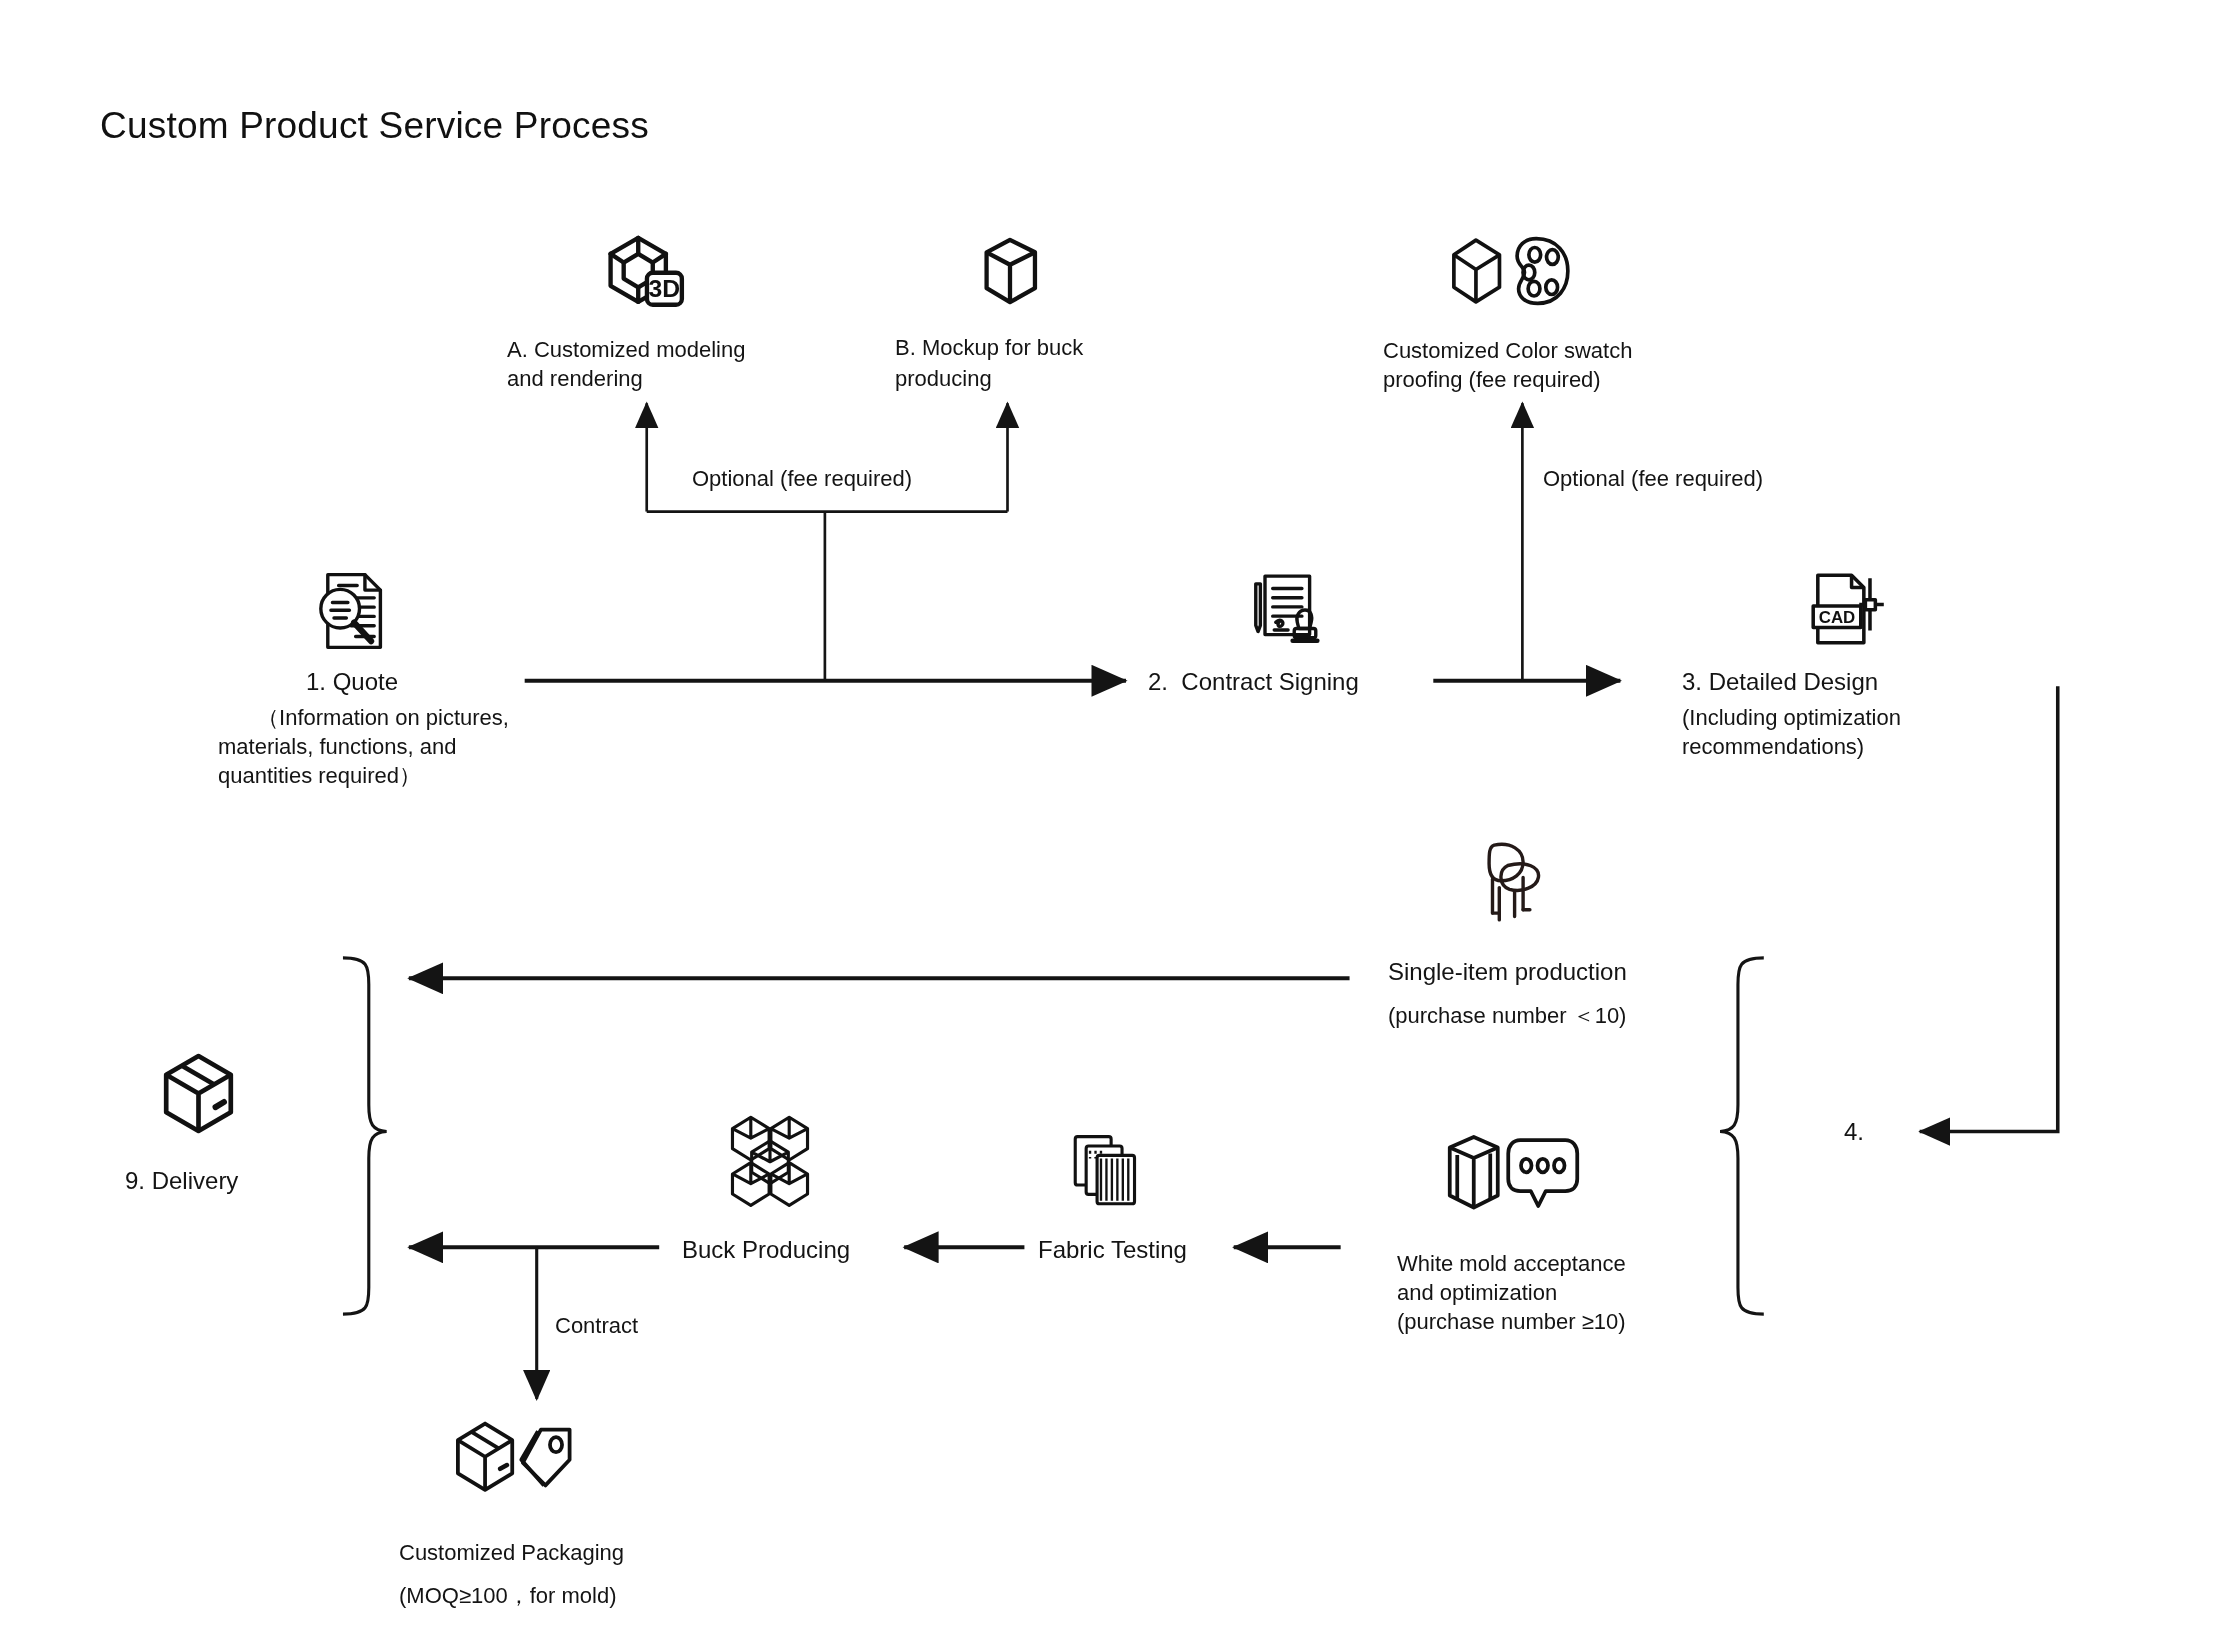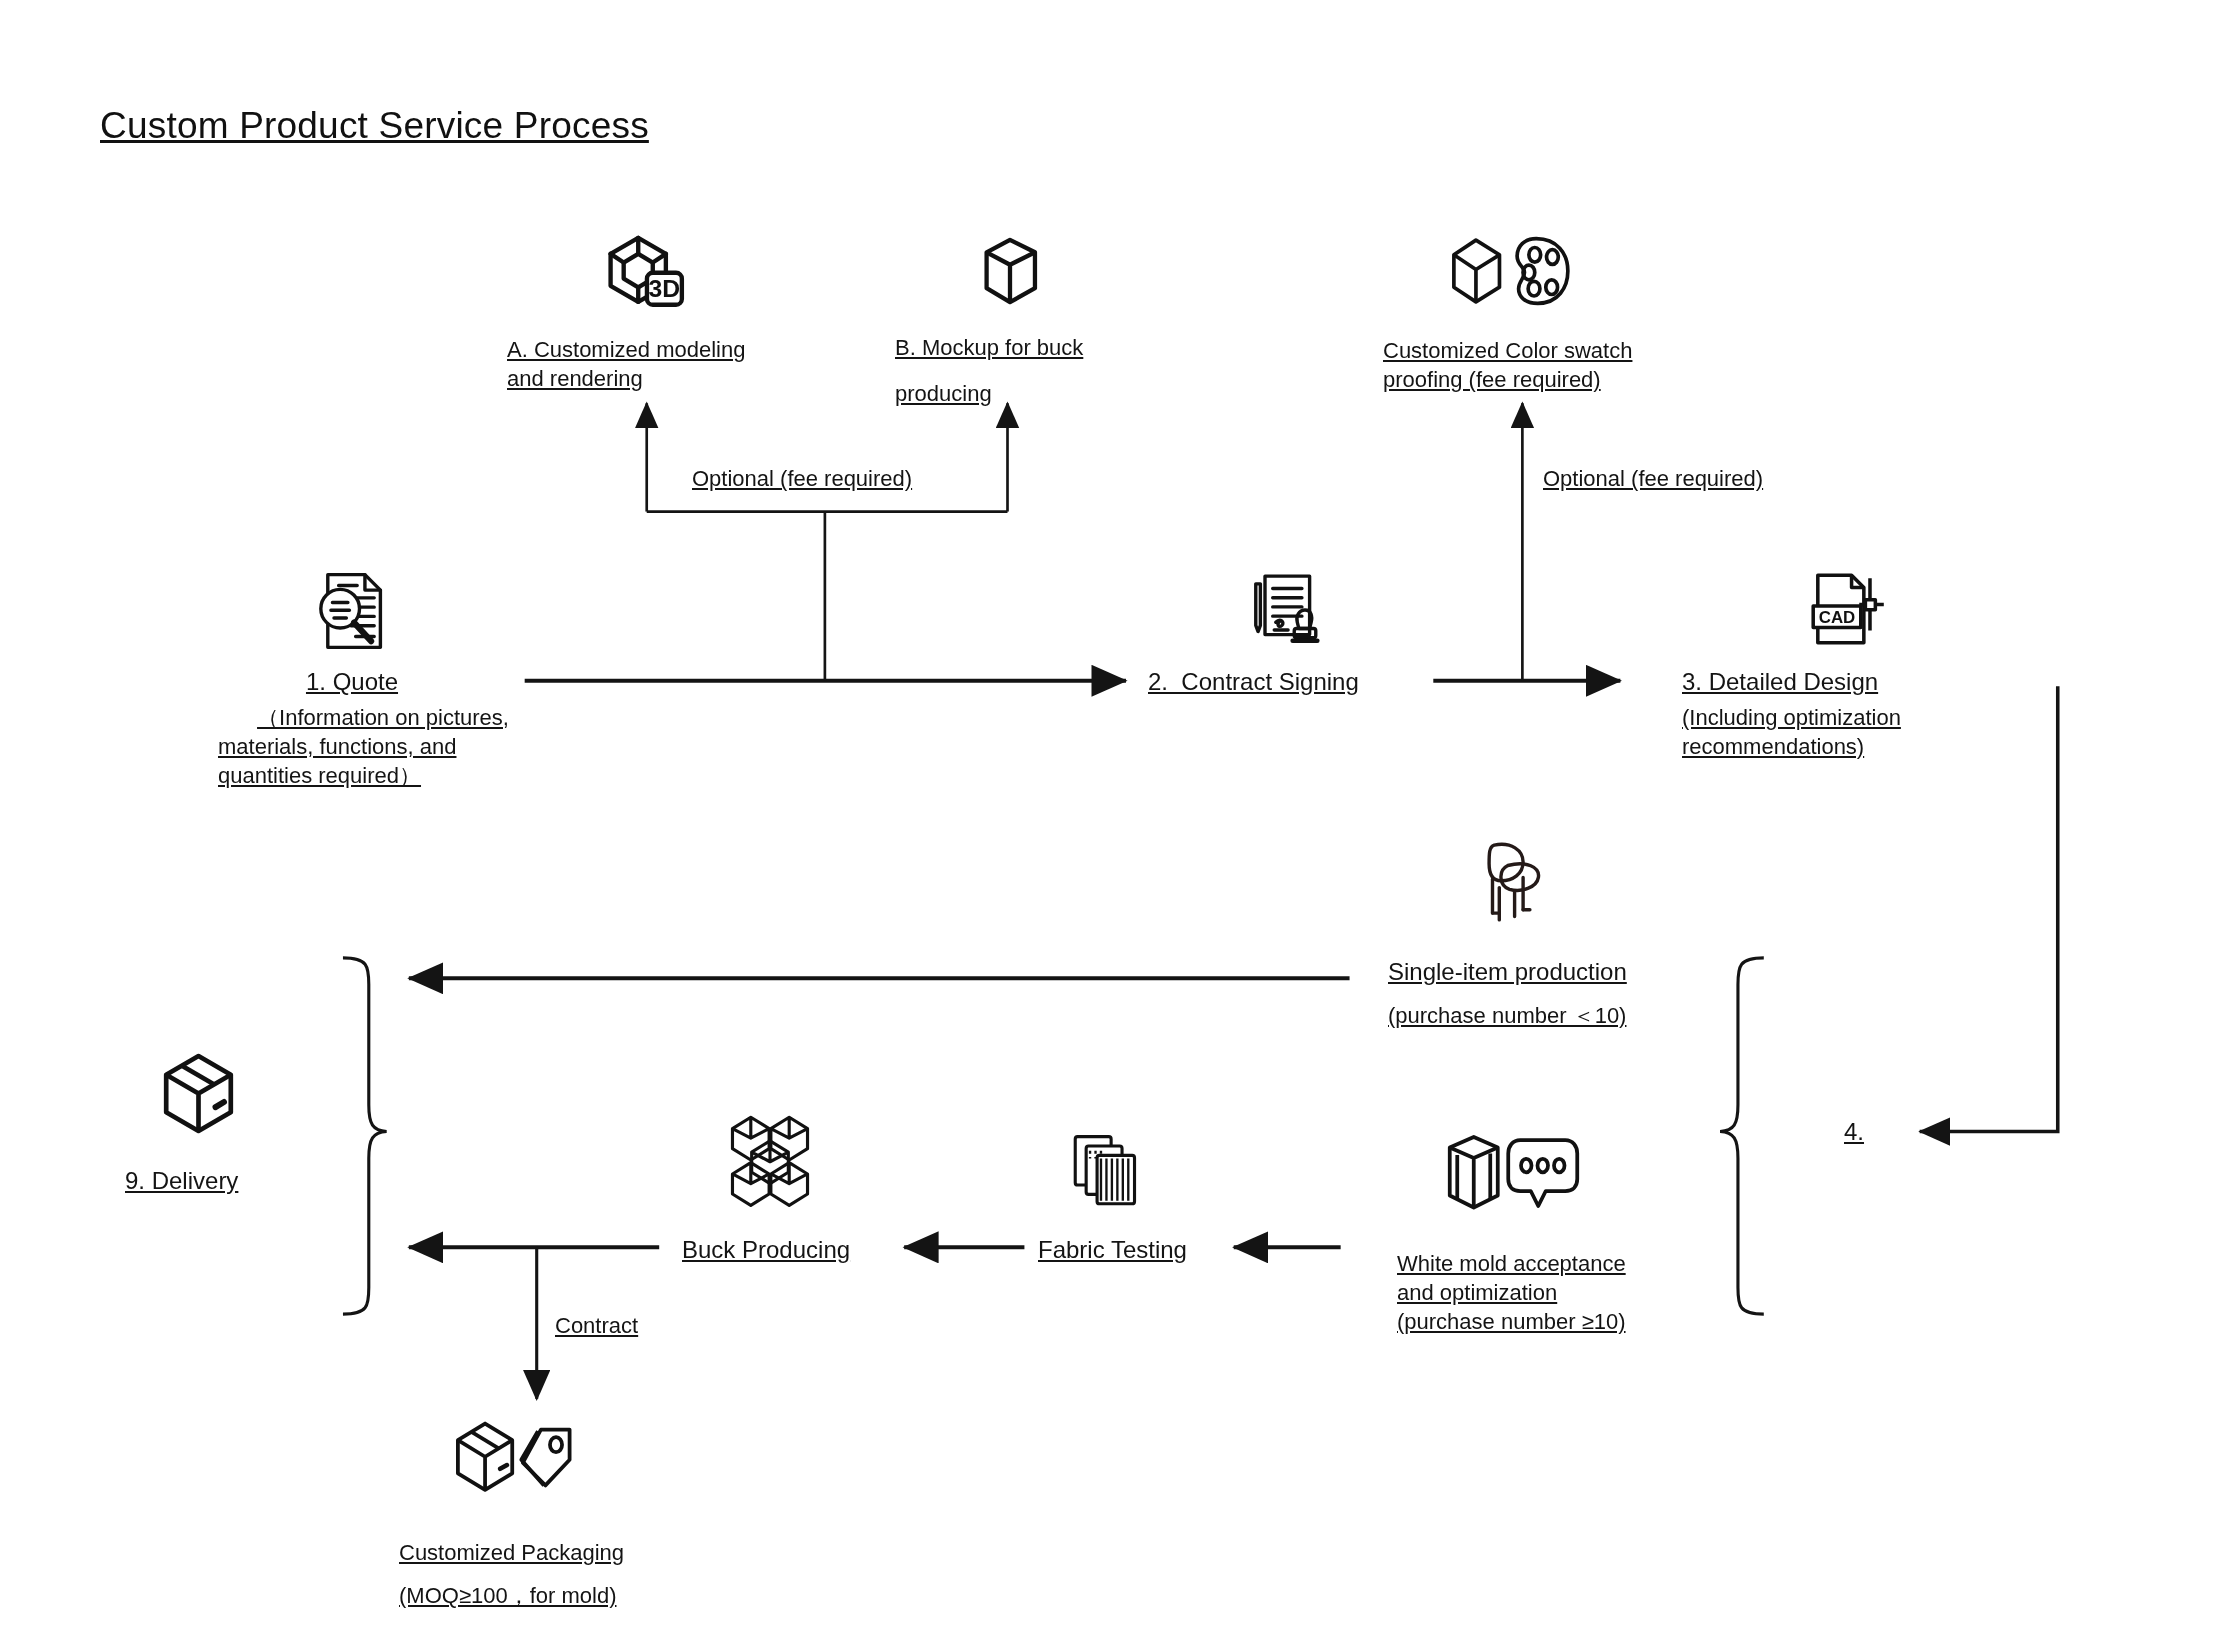--- a/index.html
+++ b/index.html
@@ -1,18 +1,18 @@
 <!DOCTYPE html>
 <html style="font-size:7.1px"><head>
 <meta charset="utf-8">
 <style>
   html,body{margin:0;padding:0;background:#ffffff;}
   body{font-family:"Liberation Sans", sans-serif;color:#111111;}
   #stage{position:relative;width:2227px;height:1644px;background:#ffffff;overflow:hidden;}
-  .txt{position:absolute;white-space:pre;line-height:1.30;color:#141414;text-decoration:underline;}
+  .txt{position:absolute;white-space:pre;line-height:1.30;color:#141414;}
   .title{font-size:37px;letter-spacing:0.2px;color:#111;}
   .lbl{font-size:22px;}
   .node-title{font-size:24px;}
   svg.wires{position:absolute;left:0;top:0;width:2227px;height:1644px;pointer-events:none;}
   .ico{position:absolute;}
   .ctr{transform:translateX(-50%);text-align:right;}
 </style>
 </head>
 <body>
 
@@ -183,21 +183,21 @@
       <path d="M120 14 L158 14 L158 54 L126 88 L96 58 Z"></path>
       <path d="M116 16 L94 54 L124 88"></path>
       <ellipse cx="140" cy="34" rx="8" ry="10"></ellipse>
     </g>
   </svg>
 
   <div class="txt lbl" style="left:507px;top:336px;">A. Customized modeling</div>
   <div class="txt lbl" style="left:507px;top:365px;">and rendering</div>
 
   <div class="txt lbl" style="left:895px;top:334px;">B. Mockup for buck</div>
-  <div class="txt lbl" style="left:895px;top:380px;">producing</div>
+  <div class="txt lbl" style="left:895px;top:365px;">producing</div>
 
   <div class="txt lbl" style="left:1383px;top:337px;">Customized Color swatch</div>
   <div class="txt lbl" style="left:1383px;top:366px;">proofing (fee required)</div>
 
   <div class="txt lbl" style="left:692px;top:465px;">Optional (fee required)</div>
   <div class="txt lbl" style="left:1543px;top:465px;">Optional (fee required)</div>
 
   <div class="txt node-title ctr" style="left:352px;top:666px;">1. Quote</div>
   <div class="txt lbl ctr" style="left:383px;top:704px;">（Information on pictures,</div>
   <div class="txt lbl" style="left:218px;top:733px;">materials, functions, and</div>

